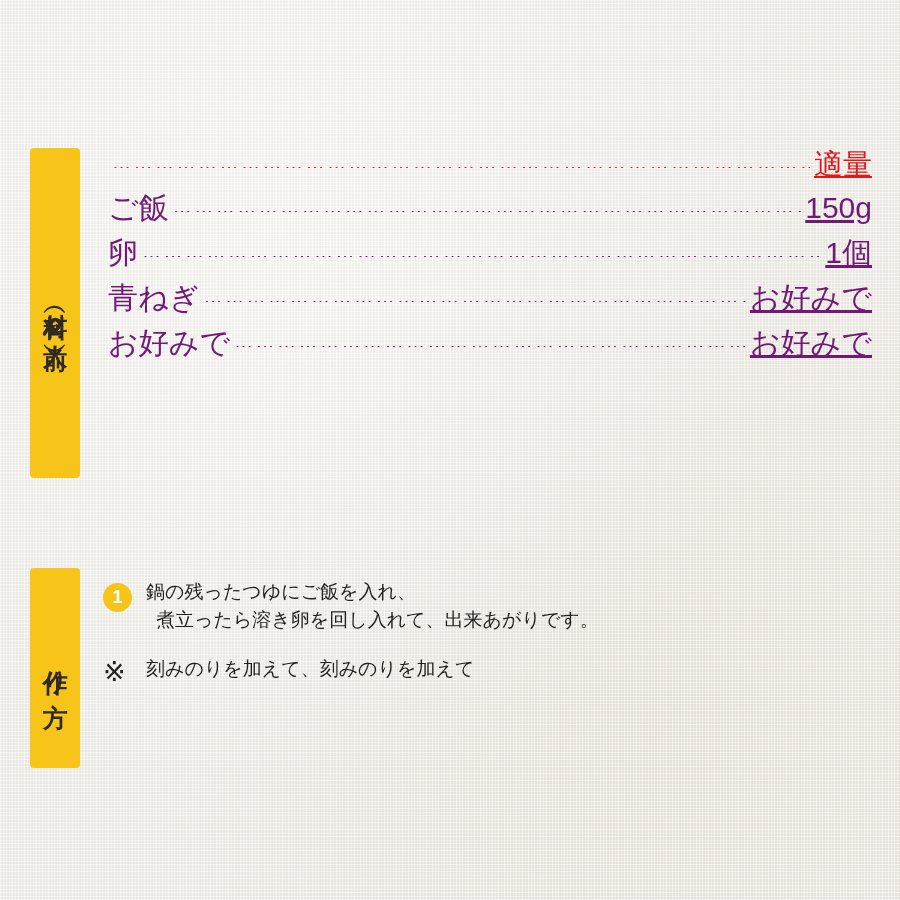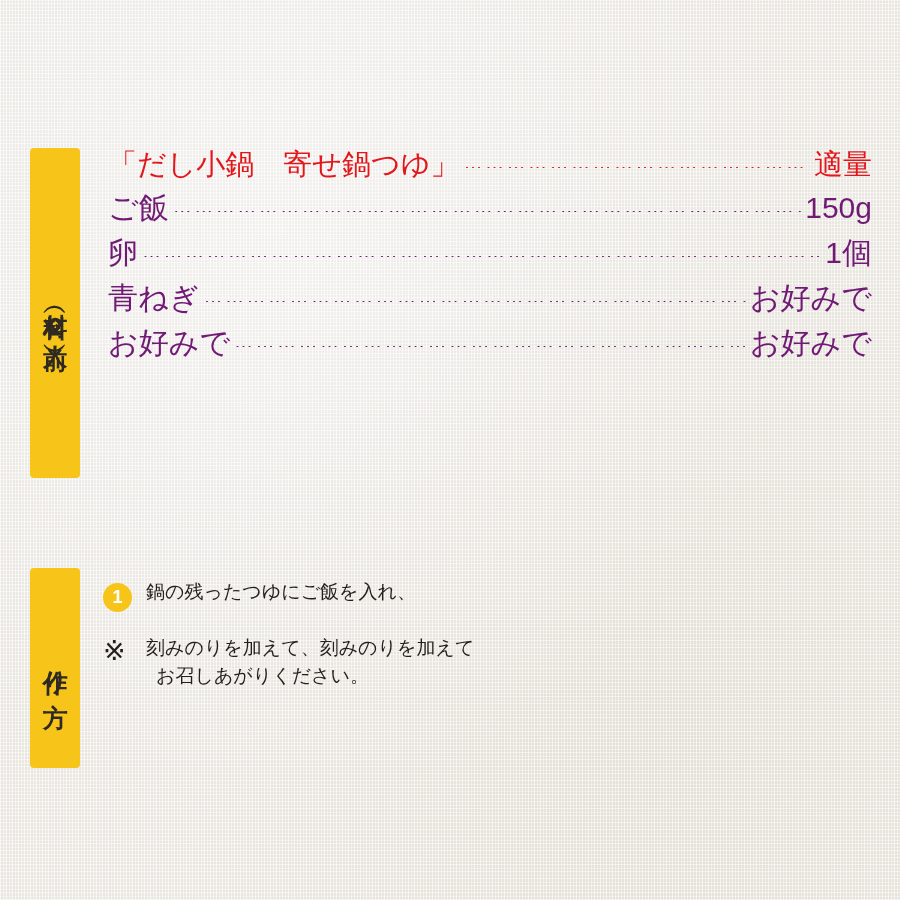--- a/index.html
+++ b/index.html
@@ -101,20 +101,21 @@
     overflow: hidden;
     height: 10px;
     line-height: 10px;
     font-size: 19px;
     letter-spacing: 2.5px;
     color: inherit;
     white-space: nowrap;
   }
   .ing-amount {
     flex: 0 0 auto;
+    text-decoration: underline;
   }
 
   
   .steps {
     position: absolute;
     left: 103px;
     top: 578px;
     width: 780px;
     color: #231f1c;
   }
@@ -161,21 +162,20 @@
 
 <div class="paper"></div>
 
 <div class="content">
 
   <div class="tab" id="tab-ingredients">材料（２人前）</div>
 
   <div class="ingredients">
 
     <div class="ing-row highlight">
-      <span class="ing-name">「だし小鍋　寄せ鍋つゆ」</span>
       <span class="leader">……………………………………………………………………………………………………………………………………………</span>
       <span class="ing-amount">適量</span>
     </div>
 
     <div class="ing-row">
       <span class="ing-name">ご飯</span>
       <span class="leader">……………………………………………………………………………………………………………………………………………</span>
       <span class="ing-amount">150g</span>
     </div>
 
@@ -200,26 +200,26 @@
   </div>
 
   <div class="tab" id="tab-steps">作り方</div>
 
   <div class="steps">
 
     <div class="step">
       <div class="step-num">1</div>
       <div class="step-text">
         <span>鍋の残ったつゆにご飯を入れ、</span>
+        <span class="l2">煮立ったら溶き卵を回し入れて、出来あがりです。</span>
       </div>
     </div>
 
     <div class="step">
       <div class="step-mark">※</div>
       <div class="step-text">
         <span>刻みのりを加えて、刻みのりを加えて</span>
-        <span class="l2">お召しあがりください。</span>
       </div>
     </div>
 
   </div>
 
 </div>
 
 </body></html>

